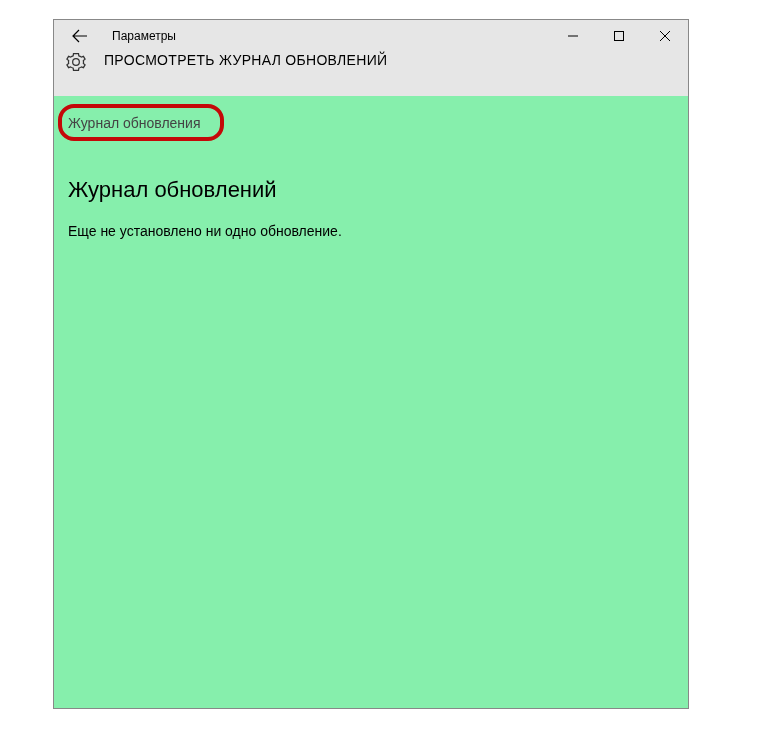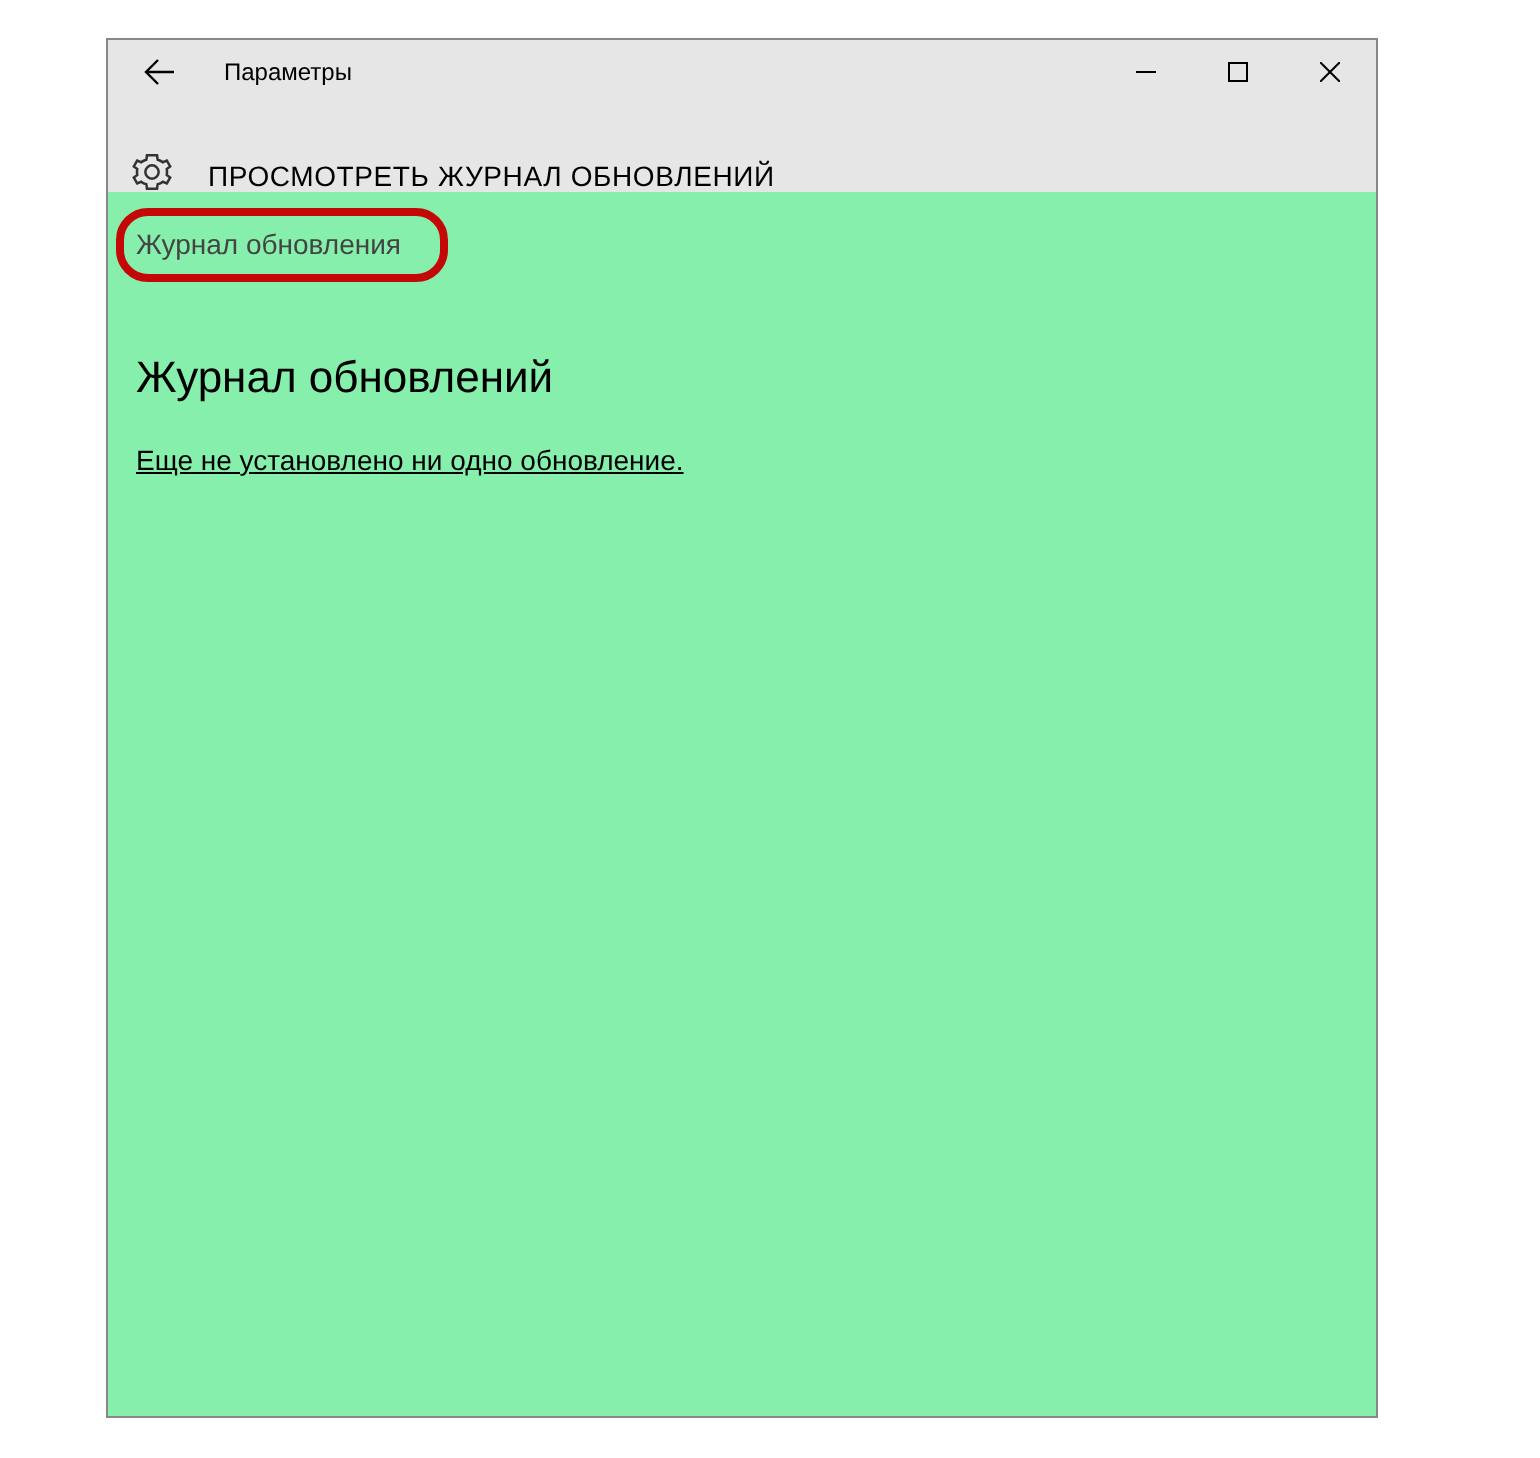--- a/index.html
+++ b/index.html
@@ -57,21 +57,21 @@
       height: 32px;
       display: flex;
       align-items: center;
       justify-content: center;
       cursor: pointer;
     }
     .header-strip {
       height: 44px;
       background: #e6e6e6;
       display: flex;
-      align-items: flex-end;
+      align-items: flex-start;
       padding-left: 12px;
       gap: 18px;
     }
     .gear-icon {
       width: 20px;
       height: 20px;
       display: flex;
       align-items: center;
       justify-content: center;
     }
@@ -105,21 +105,20 @@
     .section-heading {
       font-size: 22px;
       font-weight: 400;
       color: #000;
       margin-top: 28px;
       margin-bottom: 20px;
     }
     .body-text {
       font-size: 14px;
       color: #000;
-      text-decoration: underline;
     }
   </style>
 </head>
 <body>
 
 <div class="outer-border">
 
   <div class="titlebar">
     <div class="titlebar-left">
       <div class="back-btn">

